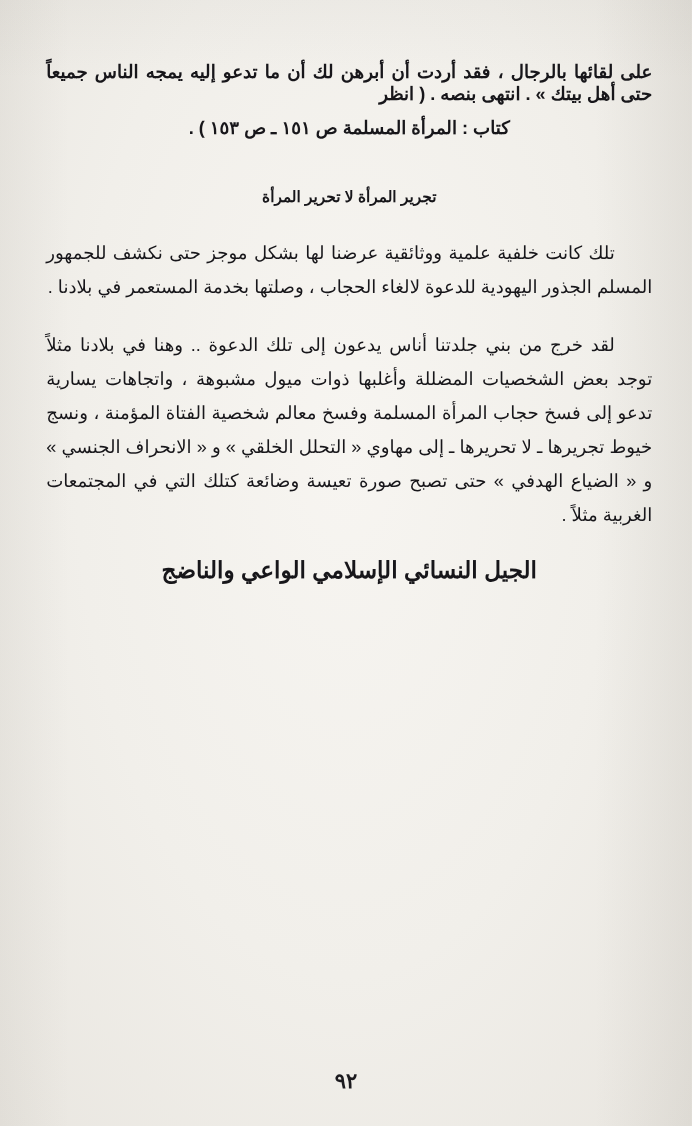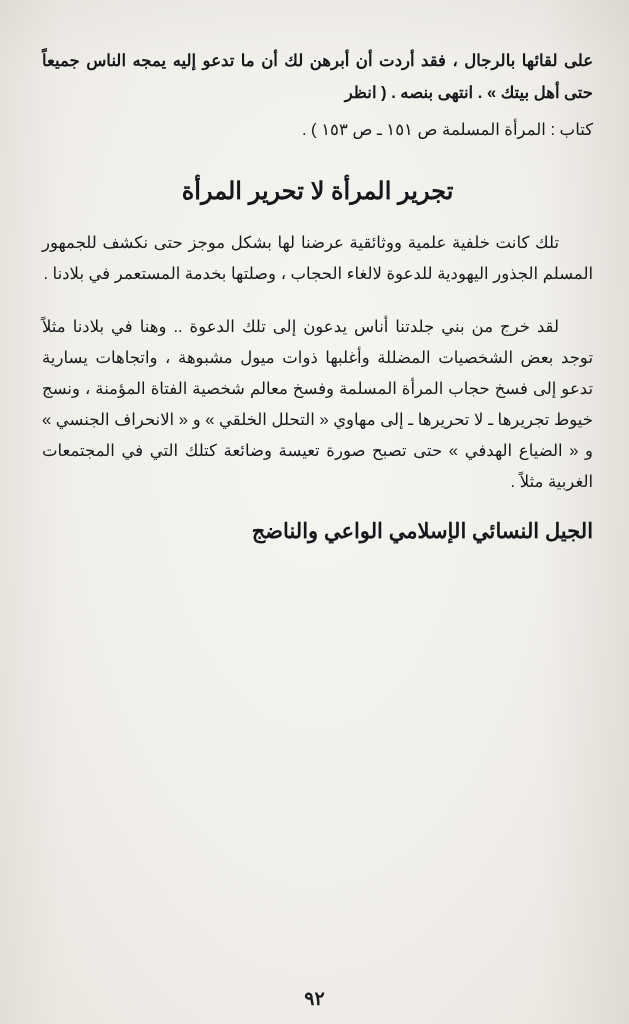--- a/index.html
+++ b/index.html
@@ -47,49 +47,49 @@
     line-height: 31px;
     font-weight: 400;
     letter-spacing: 0.1px;
     text-align: justify;
     text-align-last: right;
   }
   p.body-par.indent {
     text-indent: 34px;
   }
   p.opening {
-    margin: 0 0 6px 0;
+    margin: 12px 0 6px 0;
     font-size: 16.5px;
-    line-height: 32px;
+    line-height: 20px;
     font-weight: 600;
   }
   p.ref-line {
     margin: 0 0 30px 0;
     font-size: 16.5px;
     line-height: 31px;
-    font-weight: 400;
-    text-align: right;
+    font-weight: 700;
+    text-align: center;
   }
   h2.heading {
     margin: 10px 0 20px 0;
-    font-size: 24px;
+    font-size: 14px;
     line-height: 32px;
     font-weight: 700;
     text-align: center;
     letter-spacing: 0.2px;
   }
   h2.heading.right {
-    text-align: right;
+    text-align: center;
     font-size: 21px;
     margin: 18px 0 18px 0;
   }
   .spacer-sm { height: 6px; }
   .page-number {
     position: absolute;
-    bottom: 14px;
+    bottom: 29px;
     left: 0;
     right: 0;
     text-align: center;
     font-size: 19px;
     font-weight: 700;
     color: #1b1a1e;
     letter-spacing: 1px;
     z-index: 3;
   }
 </style>

